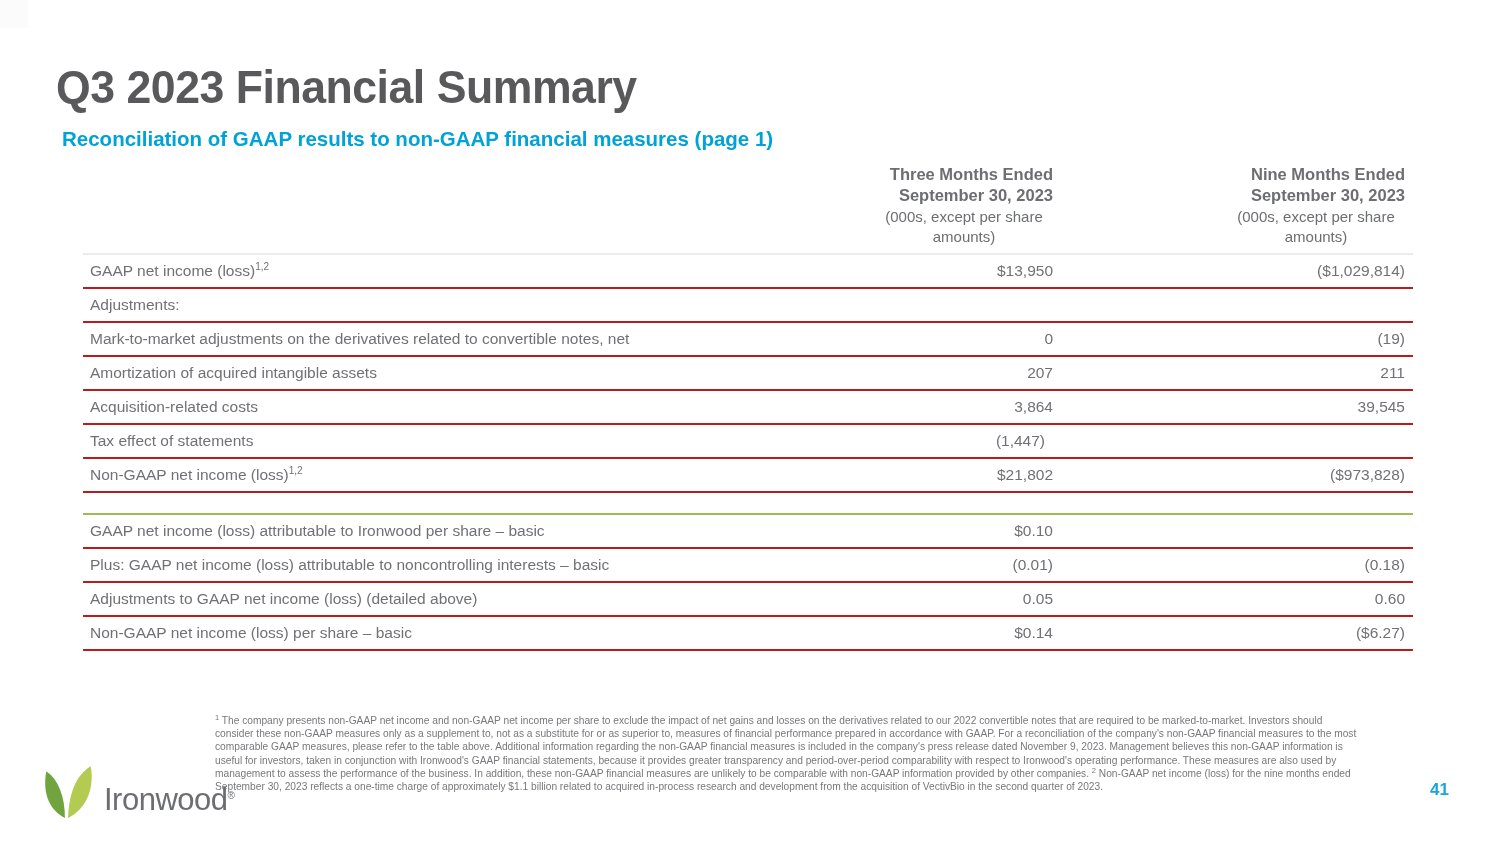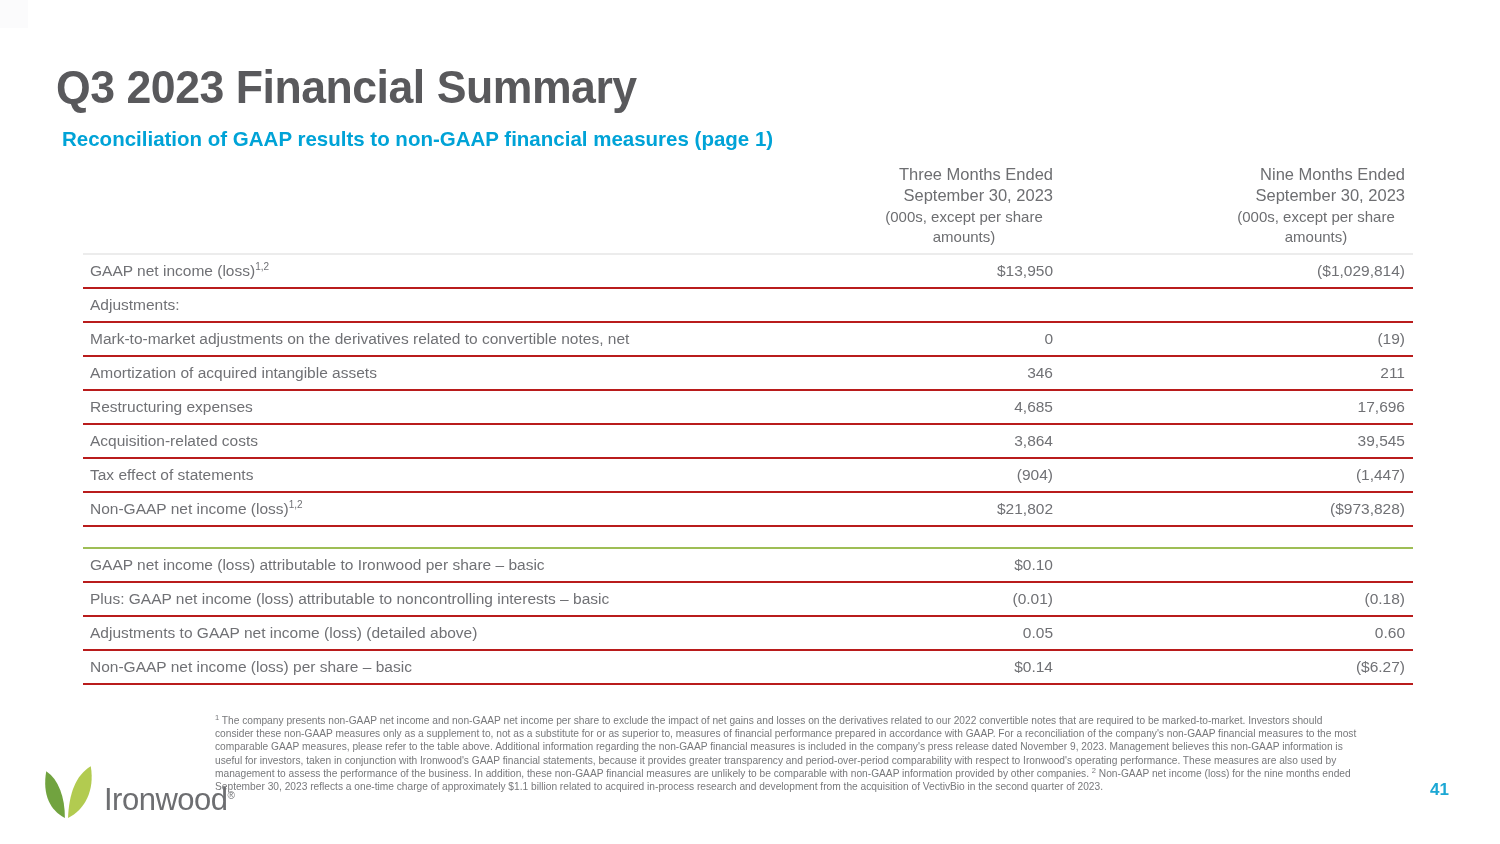--- a/index.html
+++ b/index.html
@@ -22,21 +22,21 @@
     position:absolute; left:62px; top:127px;
     font-size:20.5px; font-weight:bold; color:#00a3d7; white-space:nowrap;
   }
   .fin-table { position:absolute; left:83px; top:164px; width:1330px; }
   .trow {
     display:grid; grid-template-columns:1fr 285px 360px;
     align-items:center;
   }
   .header-row { align-items:start; padding-bottom:6px; }
   .hcell { text-align:right; }
-  .hcell .hline { font-size:16.5px; font-weight:normal; color:#6d6e71; line-height:21px; }
+  .hcell .hline { font-size:16.5px; font-weight:bold; color:#6d6e71; line-height:21px; }
   .hcell .hsub {
     display:inline-block; max-width:178px; margin-top:1px;
     font-size:15px; color:#6d6e71; line-height:20px; text-align:center;
   }
   .hcell.pad, .val2 { padding-right:8px; }
   .section1 { border-top:2px solid #ececec; }
   .section2 { margin-top:20px; border-top:2px solid #9ebe55; }
   .drow { height:34px; border-bottom:2px solid #b91c1c; }
   .cell-label { font-size:15.5px; color:#707175; padding-left:7px; }
   .cell-label sup { font-size:10px; vertical-align:super; line-height:0; }
@@ -94,36 +94,30 @@
         <div class="cell-val"></div>
         <div class="cell-val val2"></div>
       </div>
       <div class="trow drow">
         <div class="cell-label"><span>Mark-to-market adjustments on the derivatives related to convertible notes, net</span><sup></sup></div>
         <div class="cell-val">0</div>
         <div class="cell-val val2">(19)</div>
       </div>
       <div class="trow drow">
         <div class="cell-label"><span>Amortization of acquired intangible assets</span><sup></sup></div>
-        <div class="cell-val">346</div>
+        <div class="cell-val">207</div>
         <div class="cell-val val2">211</div>
-      </div>
-      <div class="trow drow">
-        <div class="cell-label"><span>Restructuring expenses</span><sup></sup></div>
-        <div class="cell-val">4,685</div>
-        <div class="cell-val val2">17,696</div>
       </div>
       <div class="trow drow">
         <div class="cell-label"><span>Acquisition-related costs</span><sup></sup></div>
         <div class="cell-val">3,864</div>
         <div class="cell-val val2">39,545</div>
       </div>
       <div class="trow drow">
         <div class="cell-label"><span>Tax effect of statements</span><sup></sup></div>
-        <div class="cell-val">(904)</div>
         <div class="cell-val val2">(1,447)</div>
       </div>
       <div class="trow drow">
         <div class="cell-label"><span>Non-GAAP net income (loss)</span><sup>1,2</sup></div>
         <div class="cell-val">$21,802</div>
         <div class="cell-val val2">($973,828)</div>
       </div>
     </div>
 
     <div class="section2">

